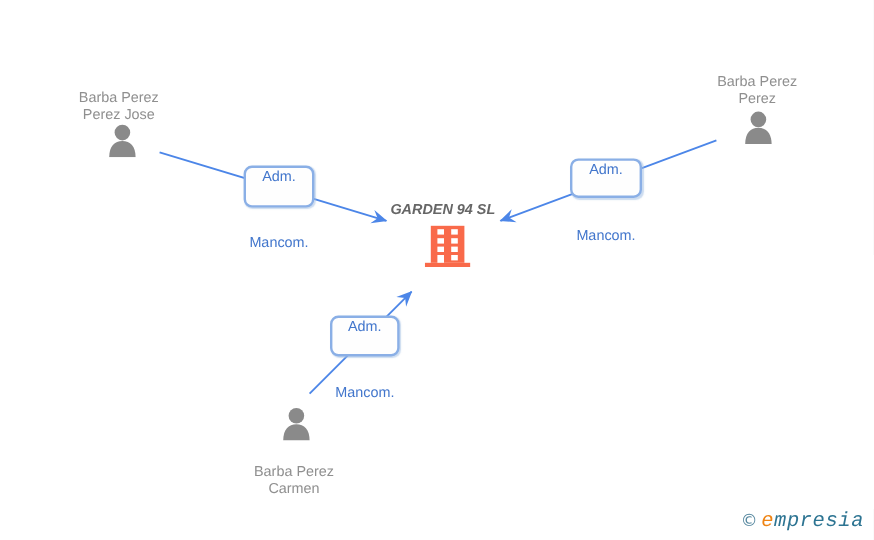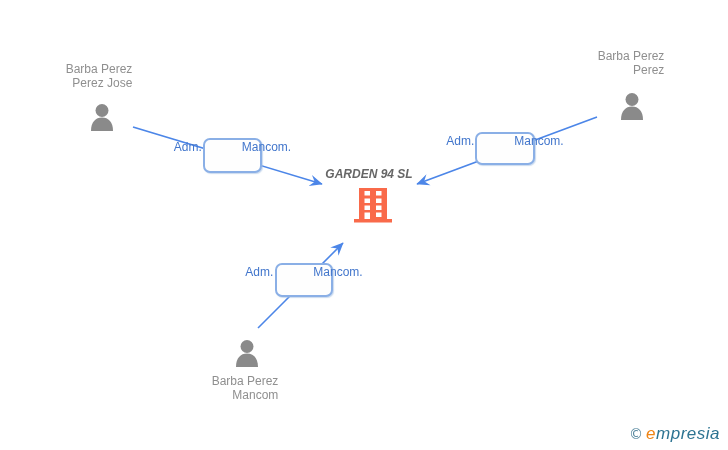--- a/index.html
+++ b/index.html
@@ -10,25 +10,26 @@
     height: 450px;
     background: #ffffff;
     font-family: "Liberation Sans", "DejaVu Sans", sans-serif;
     overflow: hidden;
   }
   .edges-svg { position: absolute; left: 0; top: 0; width: 728px; height: 450px; }
 
   .person-label {
     position: absolute;
     transform: translateX(-50%);
-    text-align: right;
+    text-align: center;
     color: #8f8f8f;
     font-size: 12px;
     line-height: 14px;
     white-space: nowrap;
+    margin-top: 12px;
   }
   .person-icon { position: absolute; width: 28px; height: 28px; cursor: pointer; }
   .person-icon svg { display: block; width: 100%; height: 100%; }
 
   .company-label {
     position: absolute;
     transform: translateX(-50%);
     color: #666666;
     font-size: 12px;
     font-weight: bold;
@@ -41,35 +42,34 @@
     position: absolute;
     background: #fefefe;
     border: 2px solid #8aafe6;
     border-radius: 7px;
     box-shadow: 1px 1px 1px rgba(160,190,225,0.55);
     color: #4276cc;
     font-size: 12px;
     line-height: 15px;
     text-align: center;
     display: flex;
-    flex-direction: row;
-    justify-content: center;
+    flex-direction: column;
     gap: 40px;
   }
 
   .brand-footer {
     position: absolute;
     right: 8px;
     bottom: 6px;
     font-size: 15px;
     white-space: nowrap;
     cursor: pointer;
   }
   .brand-footer .copy { color: #54869e; font-size: 14px; margin-right: 3px; font-family: "DejaVu Sans", sans-serif; }
-  .brand-footer .brand { font-family: Liberation Sans, sans-serif; font-style: italic; font-size: 17px; letter-spacing: 0.5px; }
+  .brand-footer .brand { font-family: Liberation Mono, monospace; font-style: italic; font-size: 17px; letter-spacing: 0.5px; }
   .brand-footer .brand-first { color: #ef8414; }
   .brand-footer .brand-rest { color: #2d7492; }
 </style>
 </head>
 <body>
 
 <div class="canvas">
 
   <svg class="edges-svg" viewBox="0 0 728 450">
     <defs>
@@ -105,21 +105,21 @@
   </div>
 
   <div class="person-icon" style="left:233px; top:339px;">
     <svg viewBox="0 0 28 28">
       <circle cx="14" cy="7.5" r="6.5" fill="#8a8a8a"></circle>
       <path d="M14 14.5 C7.5 14.5 3 19 3 28 L25 28 C25 19 20.5 14.5 14 14.5 Z" fill="#8a8a8a"></path>
     </svg>
   </div>
   <div class="person-label" style="left:245px; top:374px;">
     <div>Barba Perez</div>
-    <div>Mancom</div>
+    <div>Carmen</div>
   </div>
 
   <div class="company-label" style="left:369px; top:167px;font-style:italic;">GARDEN 94 SL</div>
   <div class="company-icon" style="left:354px; top:188px;">
     <svg viewBox="0 0 38 35">
       <rect x="5" y="0" width="28" height="31" fill="#f96a4a"></rect>
       <rect x="0" y="31" width="38" height="3.5" fill="#f96a4a"></rect>
       <rect x="10.5" y="3" width="5.5" height="4.5" fill="#ffffff"></rect>
       <rect x="22" y="3" width="5.5" height="4.5" fill="#ffffff"></rect>
       <rect x="10.5" y="10.5" width="5.5" height="4.5" fill="#ffffff"></rect>

